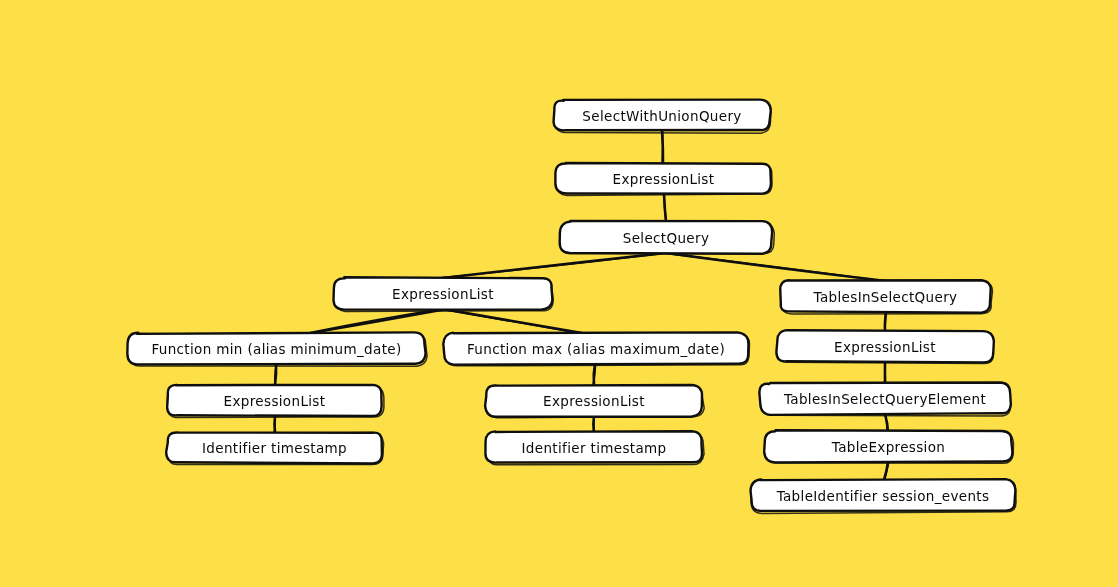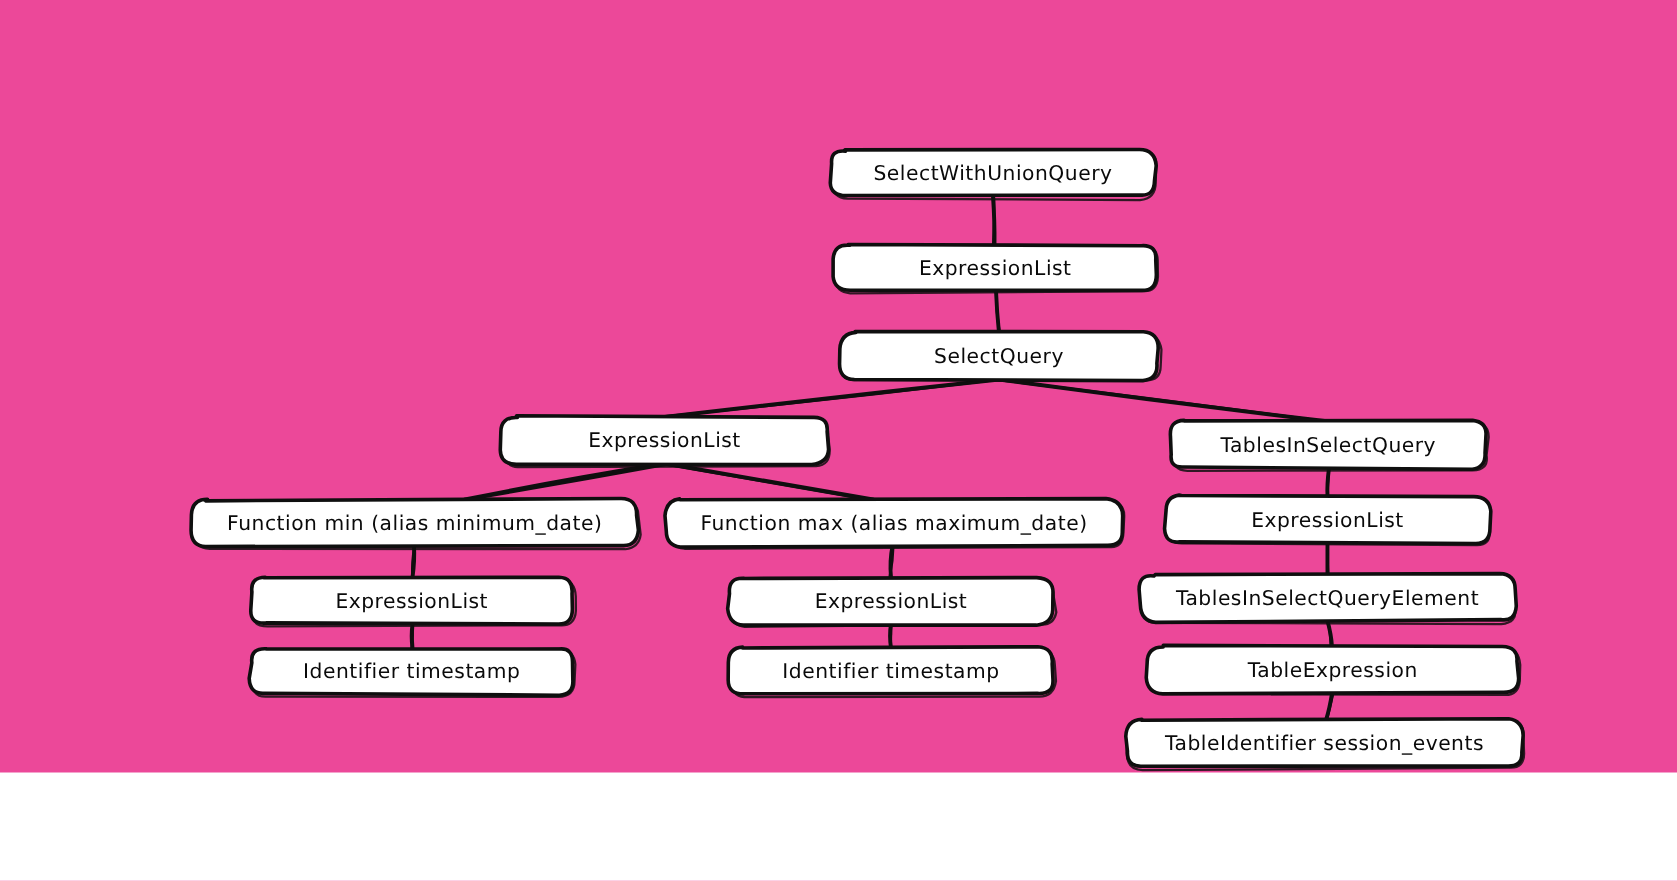--- a/index.html
+++ b/index.html
@@ -9,22 +9,22 @@
   }
   body {
     width: 1118px;
     height: 587px;
     overflow: hidden;
     font-family: "DejaVu Sans", sans-serif;
   }
   #diagram-canvas {
     position: relative;
     width: 1118px;
-    height: 515px;
-    background: #ec4899;
+    height: 587px;
+    background: #fde047;
   }
   svg.ast-svg {
     position: absolute;
     top: 0;
     left: 0;
     width: 1118px;
     height: 587px;
     display: block;
   }
   .node-rect {

